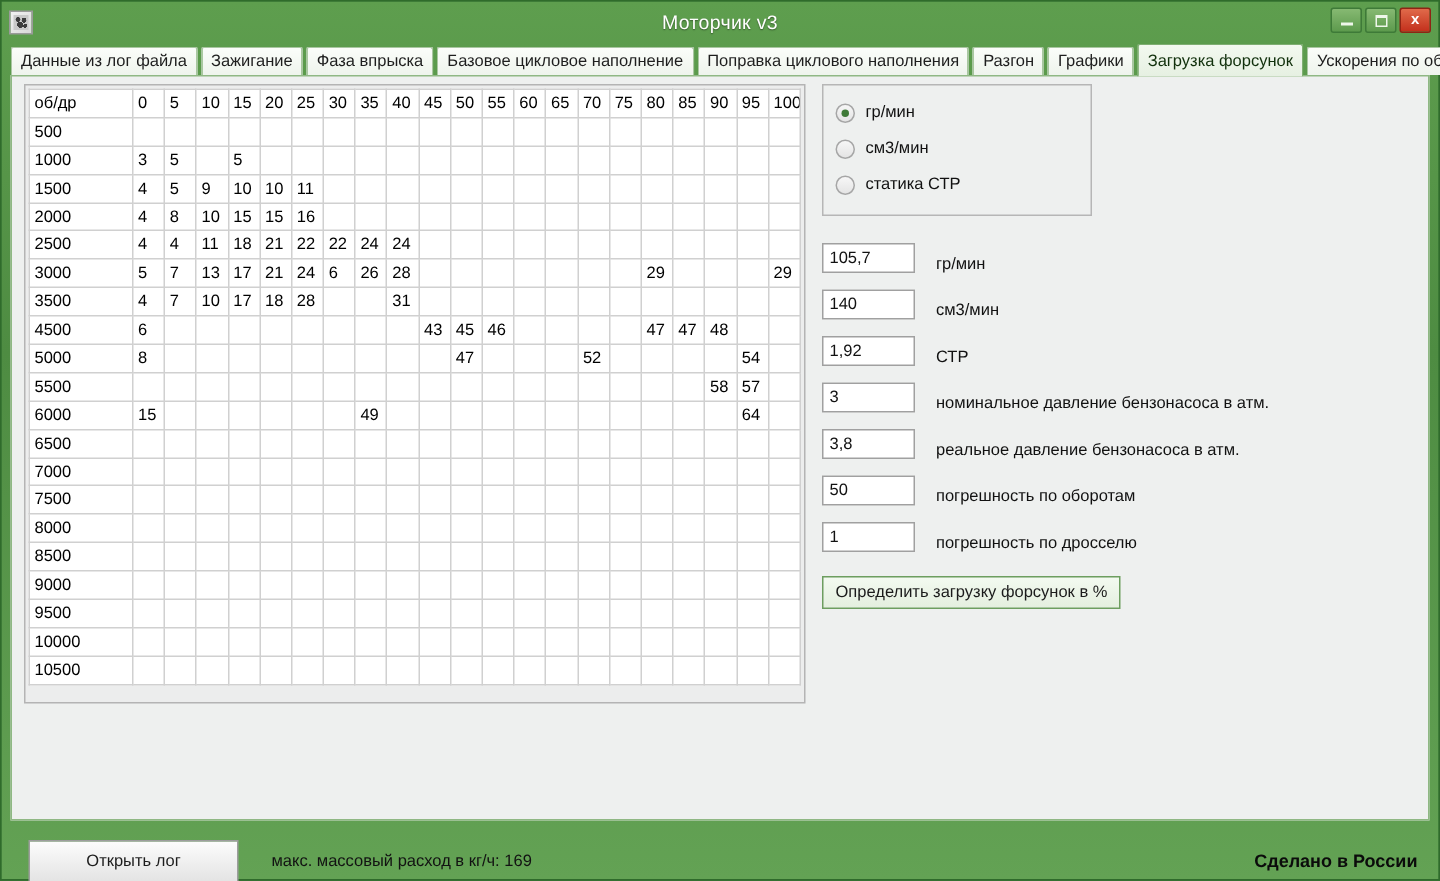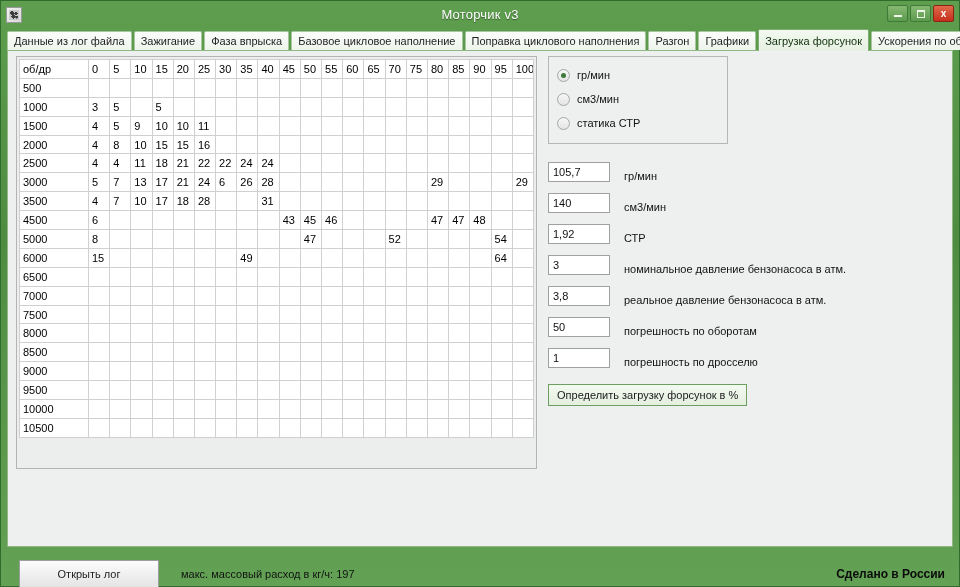--- a/index.html
+++ b/index.html
@@ -568,20 +568,44 @@
               <td>47</td>
               <td></td>
               <td></td>
               <td></td>
               <td>52</td>
               <td></td>
               <td></td>
               <td></td>
               <td></td>
               <td>54</td>
+              <td></td>
+            </tr>
+            <tr>
+              <td>5500</td>
+              <td></td>
+              <td></td>
+              <td></td>
+              <td></td>
+              <td></td>
+              <td></td>
+              <td></td>
+              <td></td>
+              <td></td>
+              <td></td>
+              <td></td>
+              <td></td>
+              <td></td>
+              <td></td>
+              <td></td>
+              <td></td>
+              <td></td>
+              <td></td>
+              <td>58</td>
+              <td>57</td>
               <td></td>
             </tr>
             <tr>
               <td>6000</td>
               <td>15</td>
               <td></td>
               <td></td>
               <td></td>
               <td></td>
               <td></td>
@@ -871,17 +895,17 @@
           </div>
         </div>
 
       <div id="calc-button">Определить загрузку форсунок в %</div>
     </div>
 
   </div>
 
   <div id="bottombar">
     <div id="open-log-button">Открыть лог</div>
-    <div id="max-flow-text">макс. массовый расход в кг/ч: 197</div>
+    <div id="max-flow-text">макс. массовый расход в кг/ч: 169</div>
     <div id="made-in">Сделано в России</div>
   </div>
 
 </div>
 
 </body></html>

